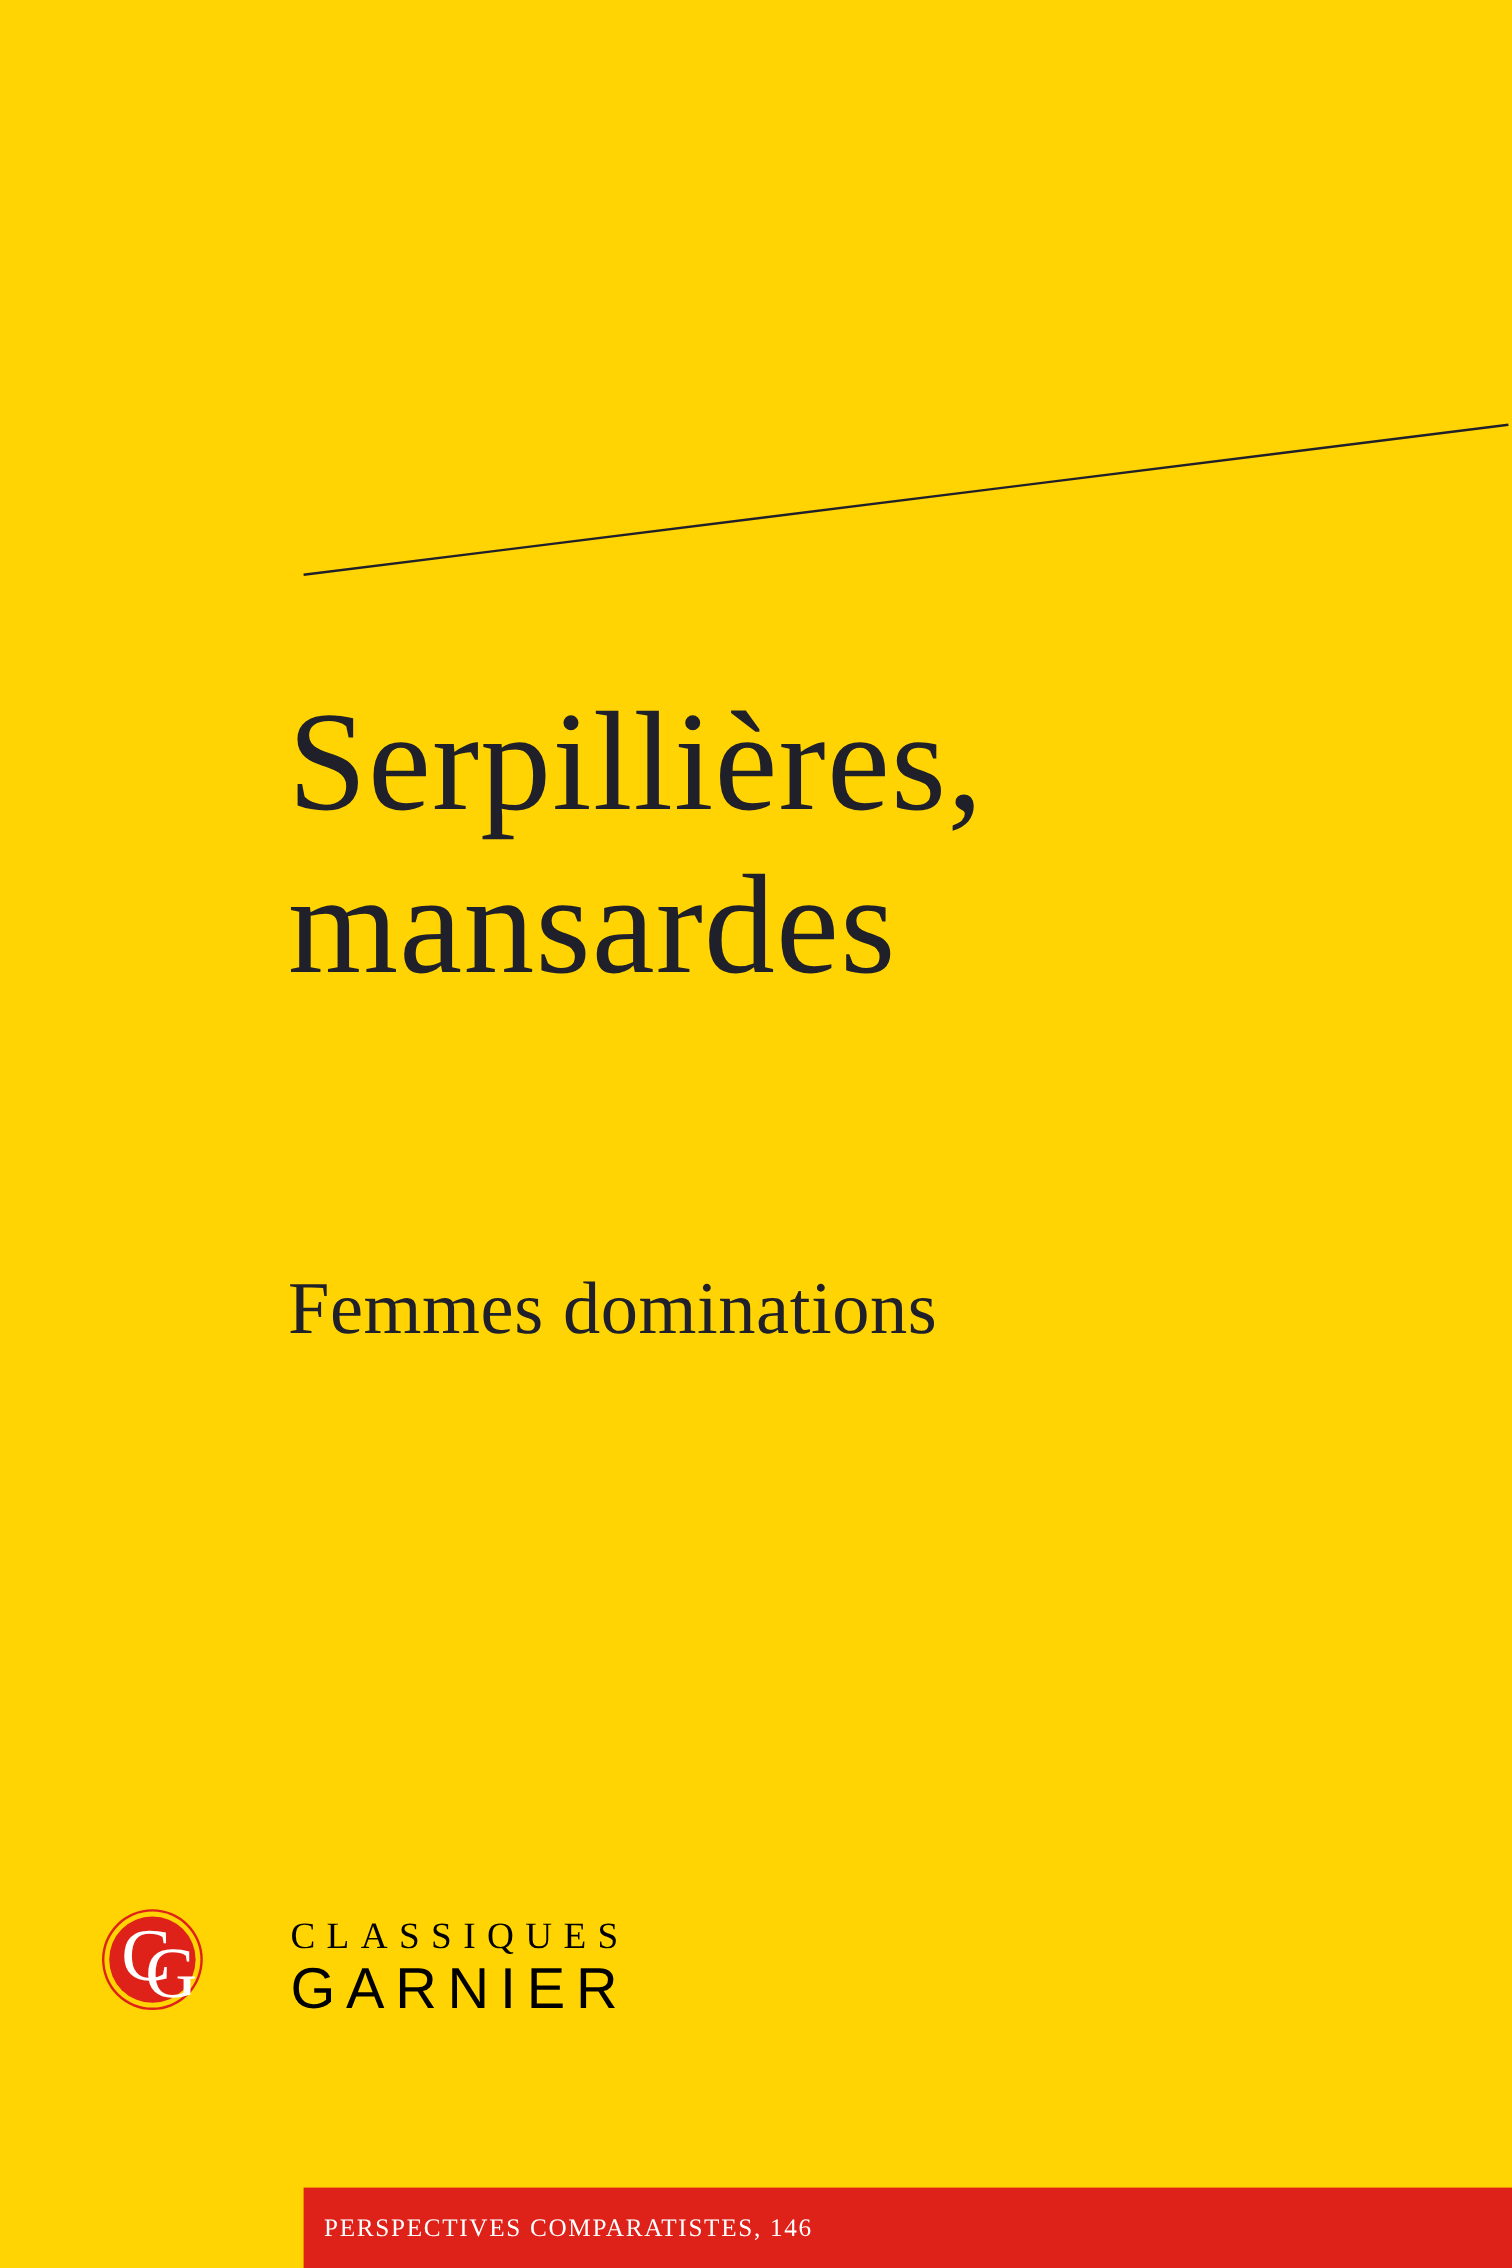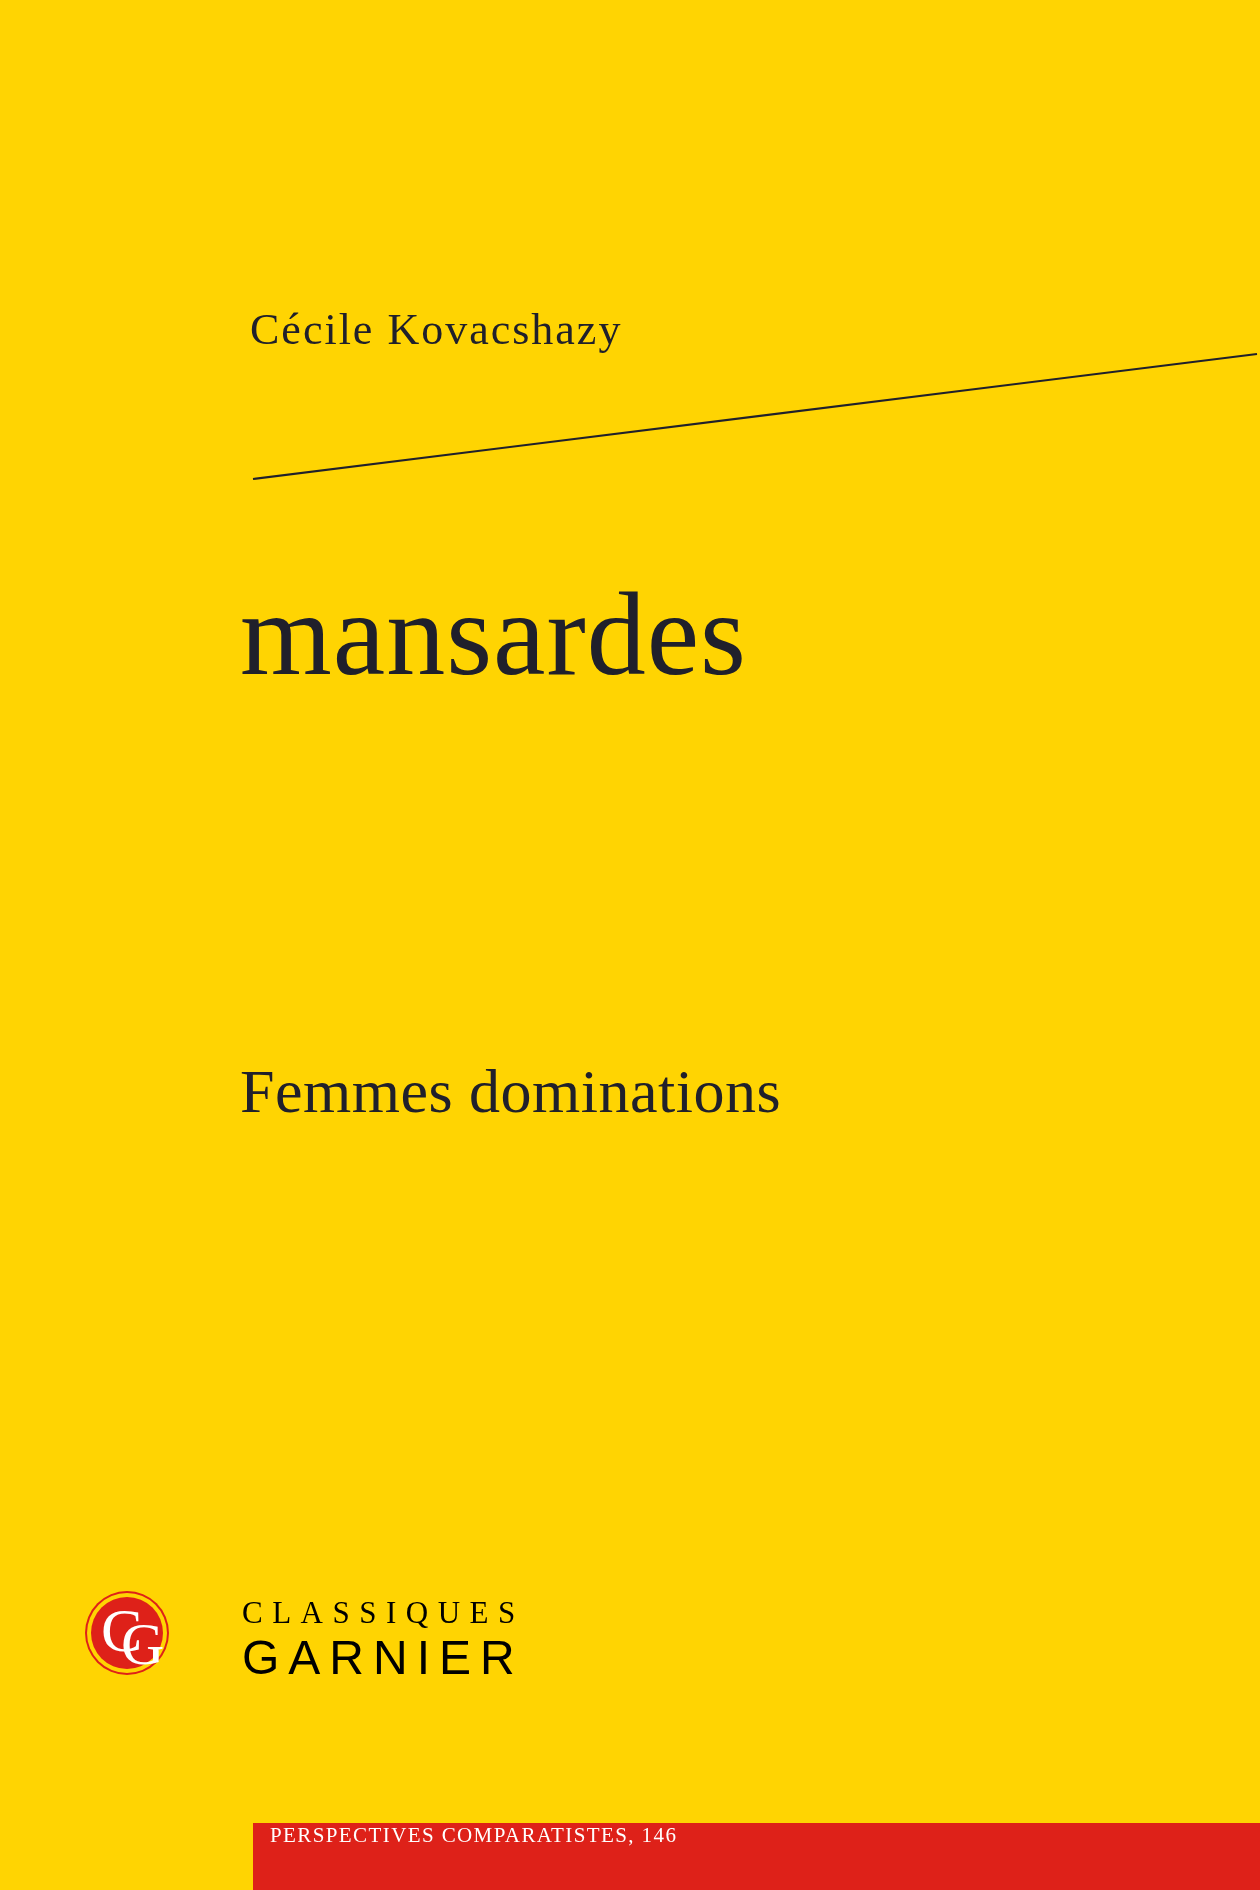--- a/index.html
+++ b/index.html
@@ -99,41 +99,42 @@
   }
 
   .series-band {
     position: absolute;
     left: 253px;
     top: 1823px;
     width: 1007px;
     height: 67px;
     background: #DE2119;
     display: flex;
+    align-items: center;
   }
   .series-band .band-text {
     color: #FFFFFF;
     font-size: 21px;
     letter-spacing: 1.4px;
     padding-left: 17px;
     white-space: nowrap;
   }
 </style>
 </head>
 <body>
 
 <div class="cover">
 
-  <div class="author">Cécile Kovacshazy</div>
 
   <svg class="divider-svg" viewBox="0 0 1260 1890" xmlns="http://www.w3.org/2000/svg">
     <line x1="253" y1="479" x2="1257" y2="354" stroke="#20202B" stroke-width="2"></line>
   </svg>
 
   <div class="title-block">
+    <div>Serpillières,</div>
     <div>mansardes</div>
   </div>
 
   <div class="subtitle-block">
     <div>Femmes dominations</div>
   </div>
 
   <div class="logo">
     <span class="mono-c">C</span>
     <span class="mono-g">G</span>

